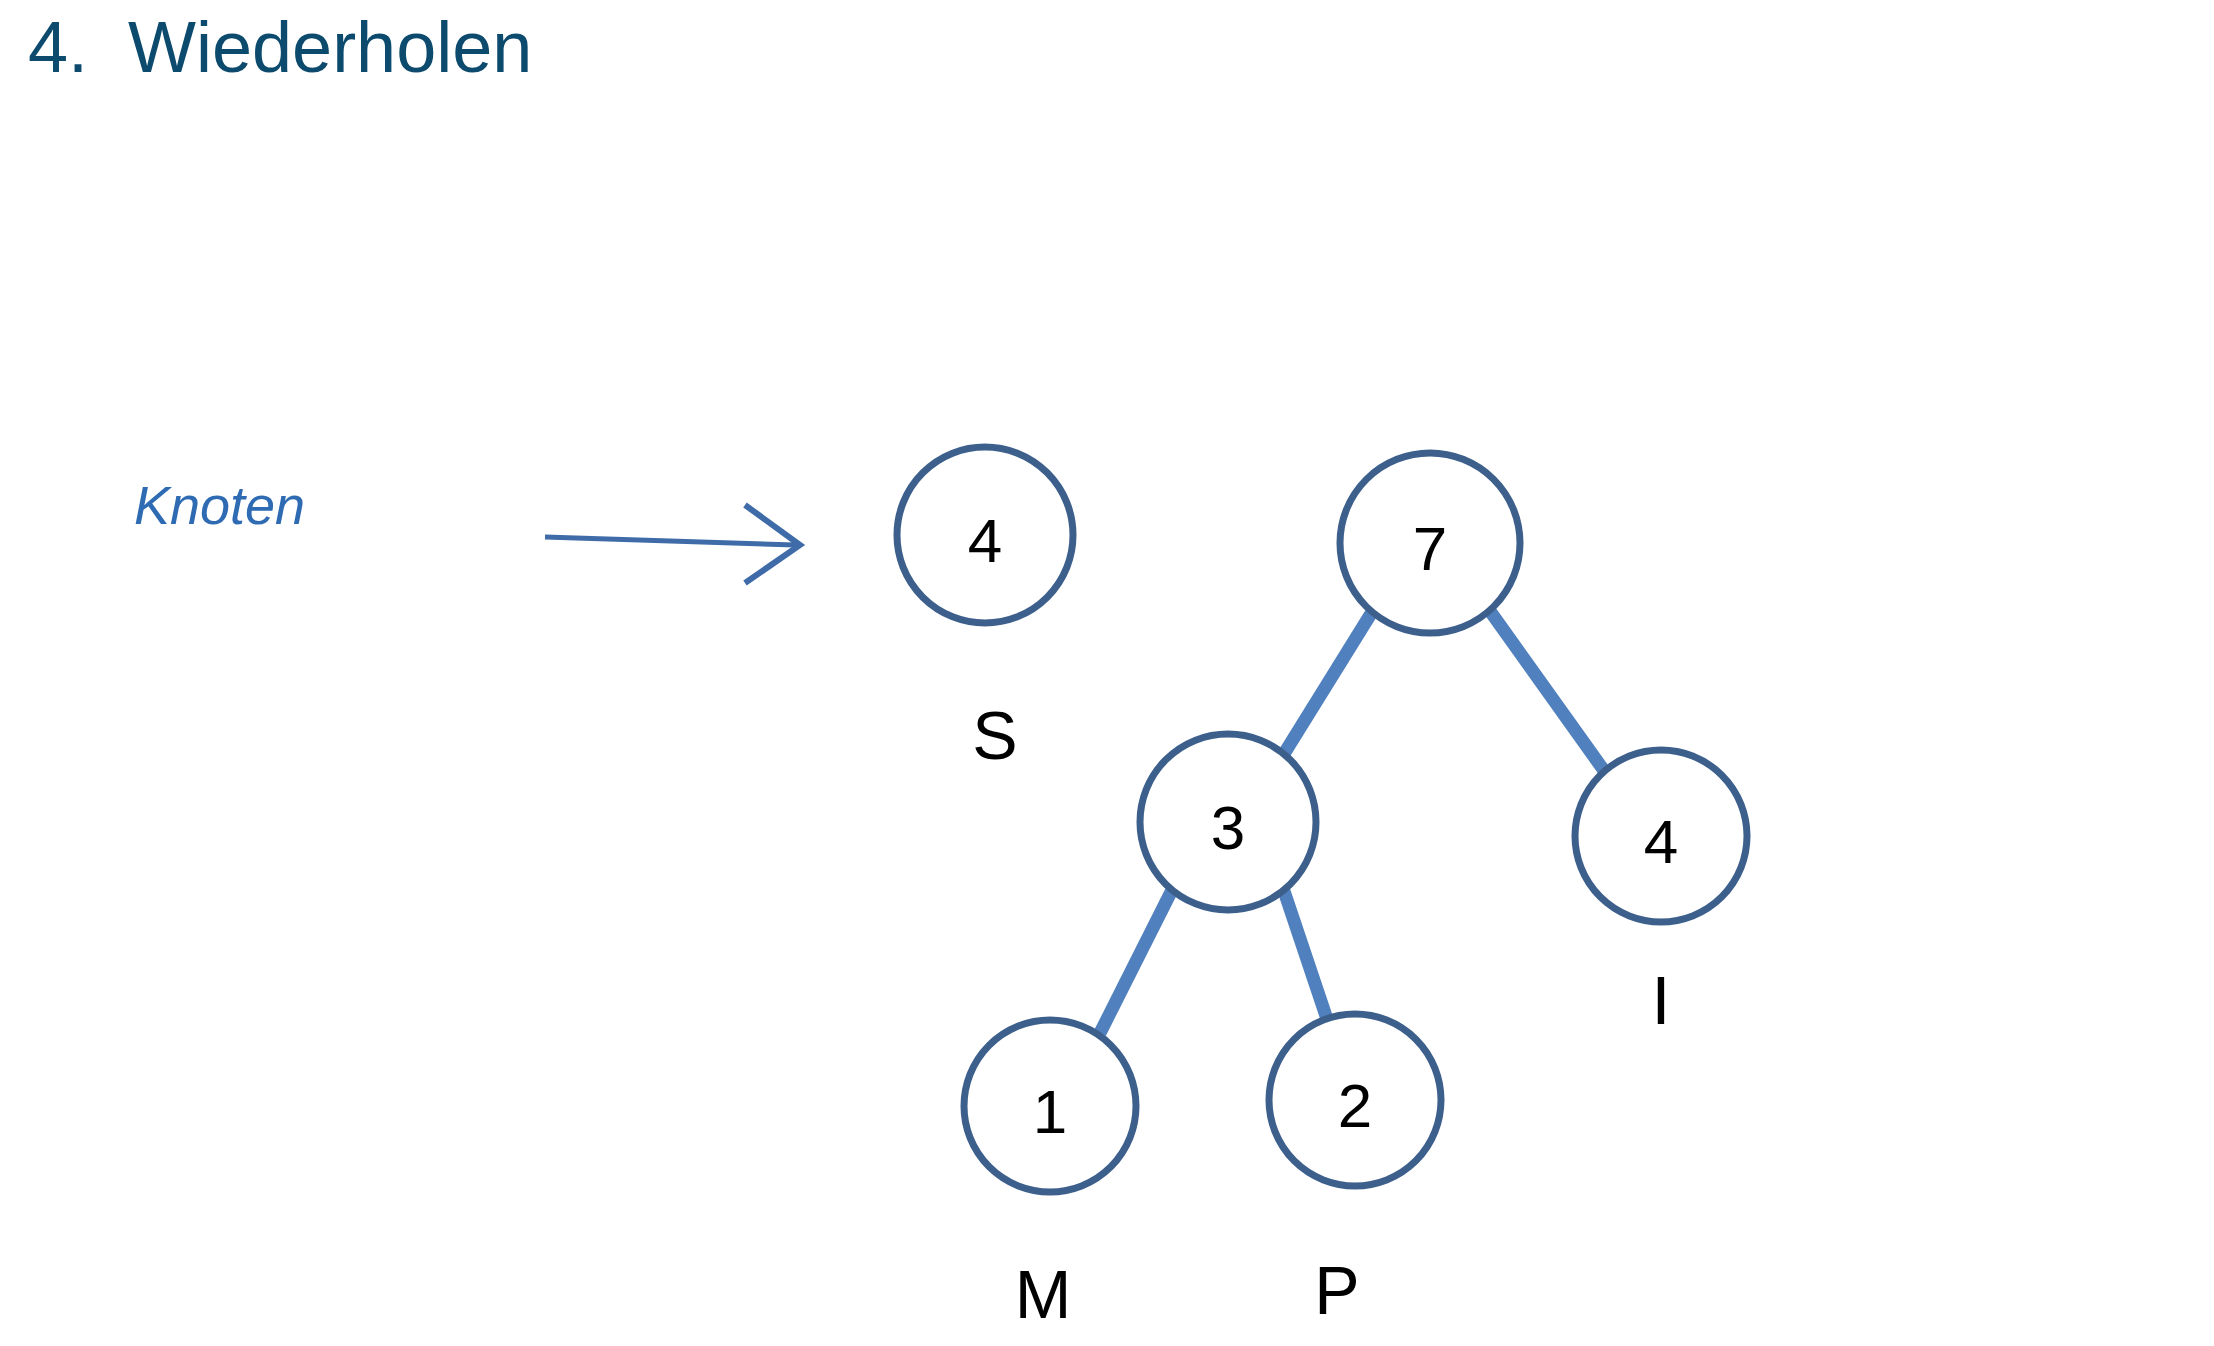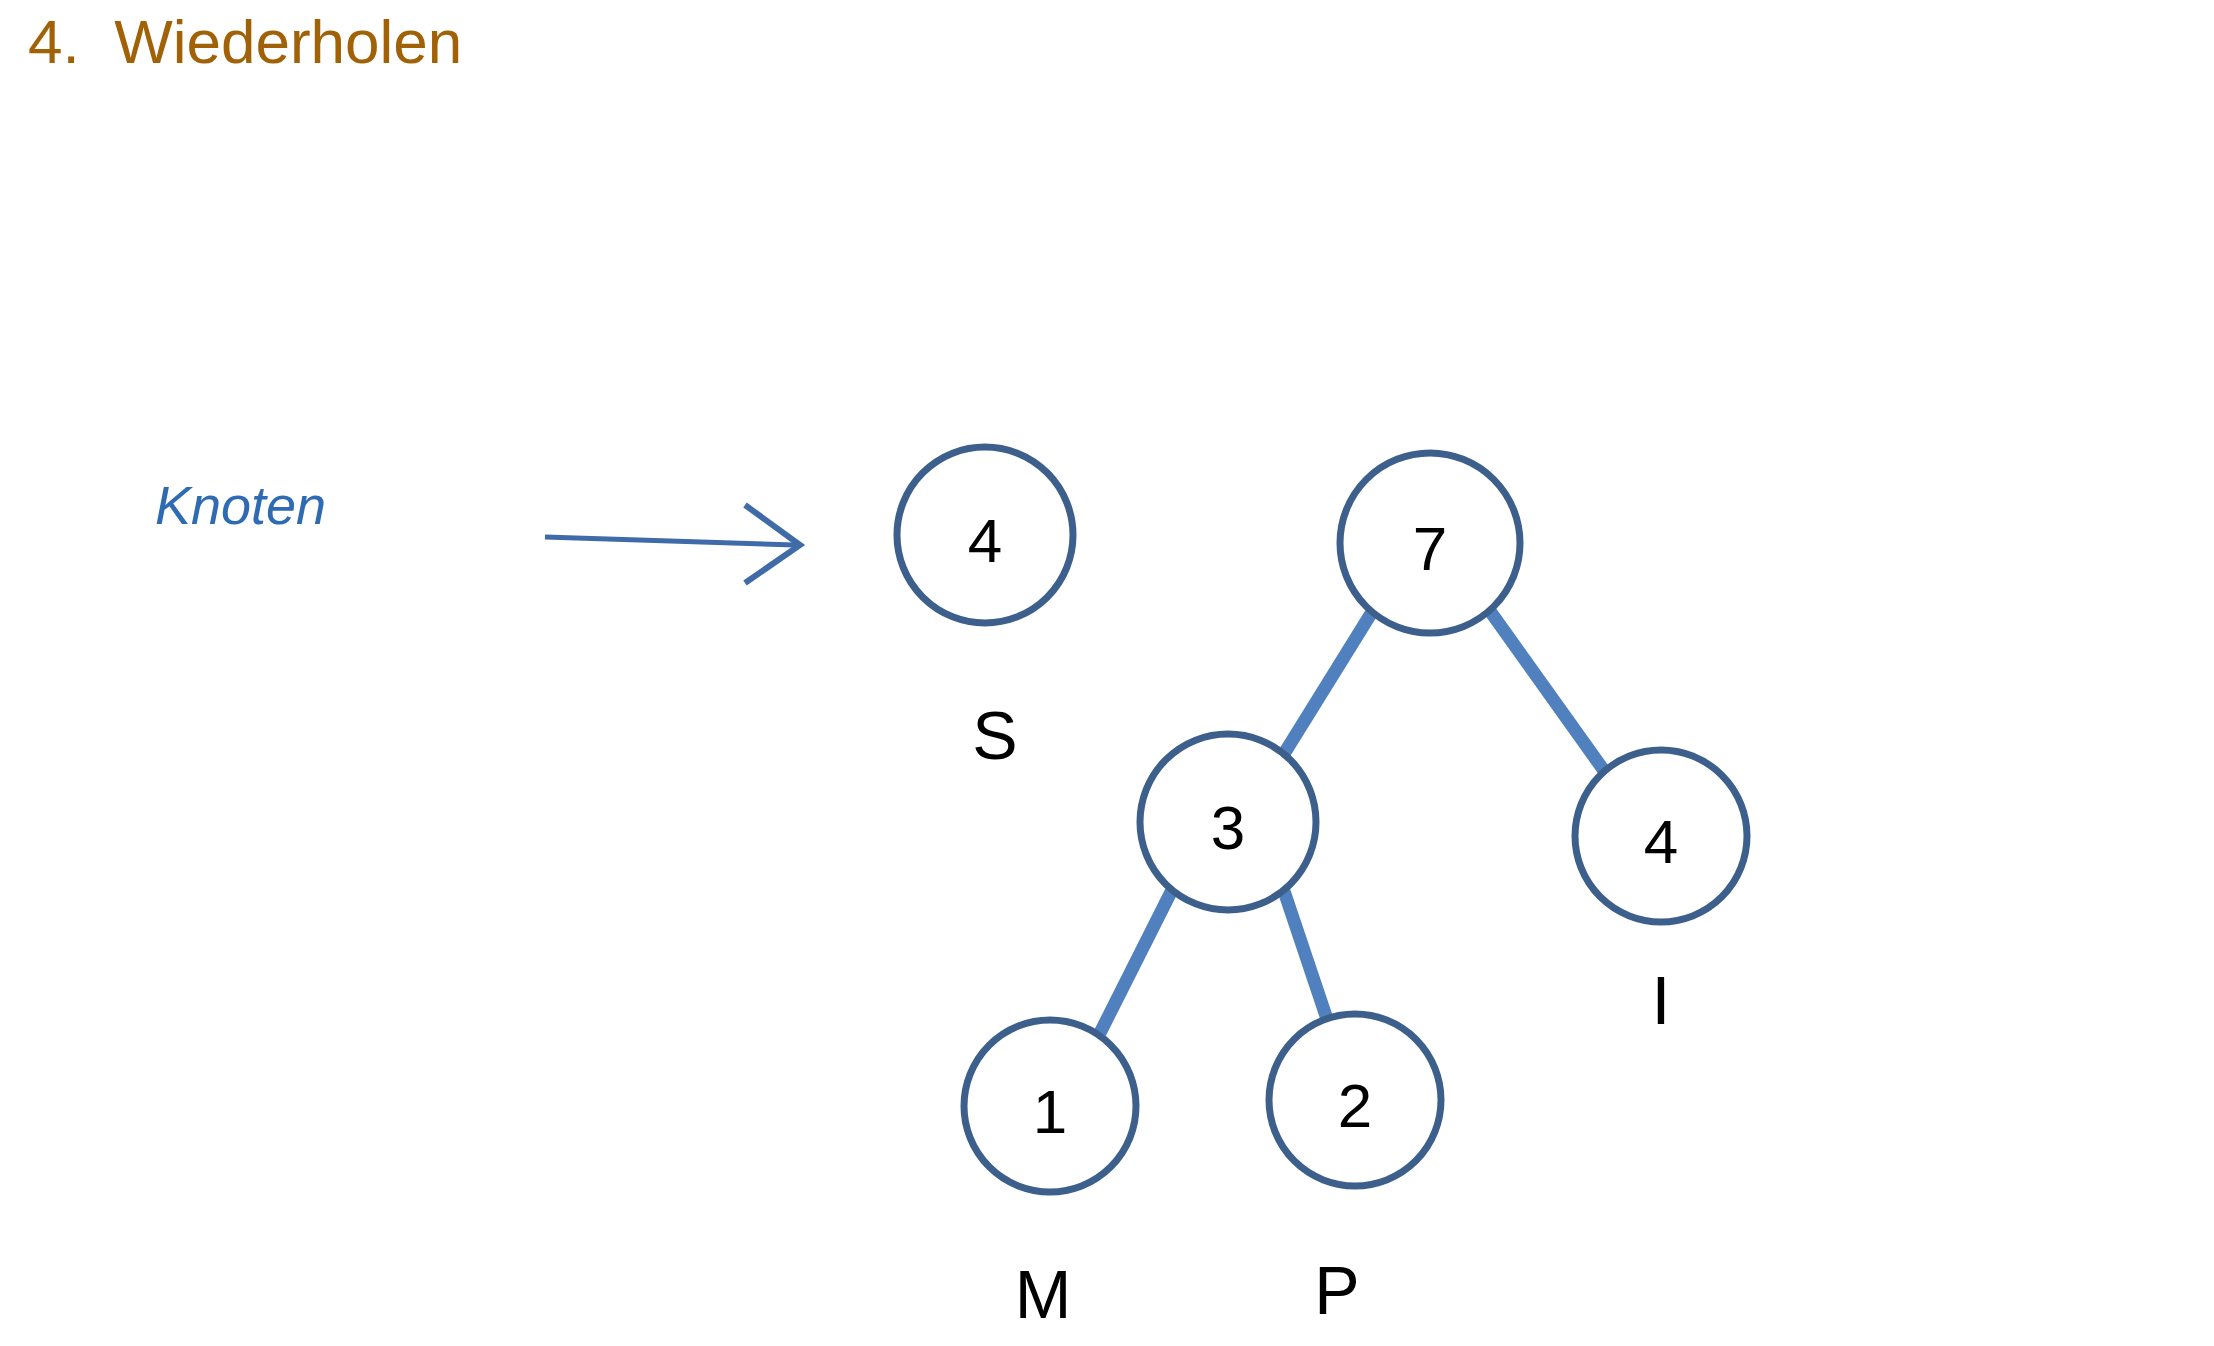--- a/index.html
+++ b/index.html
@@ -16,39 +16,38 @@
     position: relative;
     width: 2214px;
     height: 1346px;
     background: #ffffff;
     overflow: hidden;
   }
   #slide-title {
     position: absolute;
     left: 28px;
     top: 6px;
-    font-size: 62px;
+    font-size: 72px;
     line-height: 1.15;
-    color: #a16207;
+    color: #0c4a6e;
     font-weight: 400;
     white-space: pre;
     letter-spacing: 0px;
     text-align: center;
   }
   #annotation {
     position: absolute;
     left: 134px;
     top: 470px;
     width: 420px;
     font-style: italic;
     font-size: 54px;
     line-height: 1.30;
     color: #2e6bb3;
     font-weight: 400;
-    margin-left: 21px;
   }
   #annotation .line { display: block; white-space: pre; }
 
   #tree-svg {
     position: absolute;
     left: 0;
     top: 0;
     width: 2214px;
     height: 1346px;
   }

